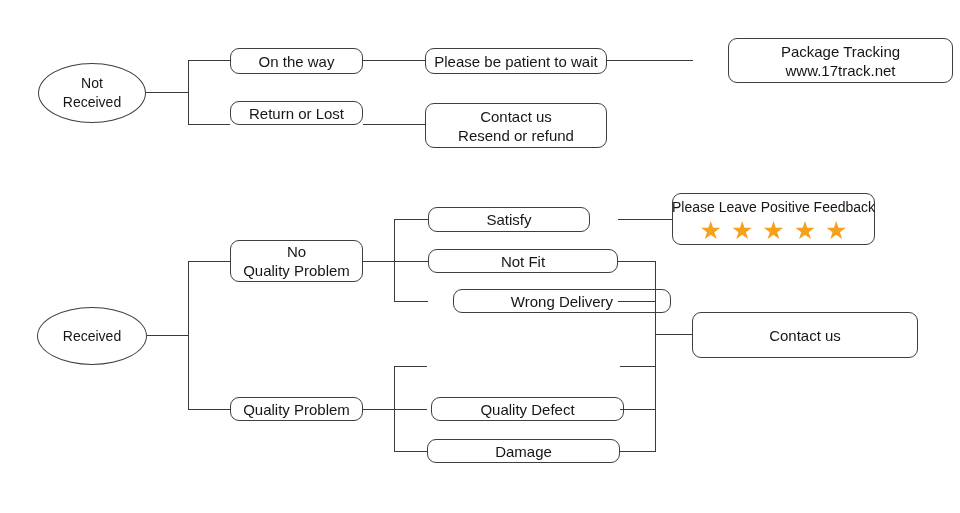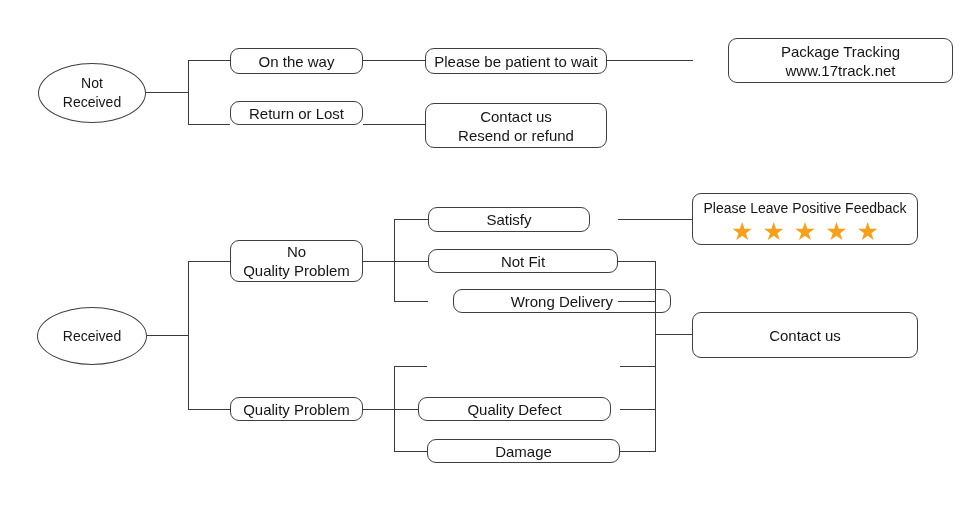--- a/index.html
+++ b/index.html
@@ -101,36 +101,36 @@
   <div class="box" style="left:428px;top:249px;width:190px;height:24px">
     <span>Not Fit</span>
   </div>
 
   <div class="box" style="left:453px;top:289px;width:218px;height:24px">
     <span>Wrong Delivery</span>
   </div>
 
   <div class="hline" style="left:618px;top:219px;width:74px"></div>
 
-  <div class="box" style="left:692px;top:193px;width:226px;height:52px;justify-content:flex-end">
+  <div class="box" style="left:672px;top:193px;width:203px;height:52px;justify-content:center">
     <span class="fb-label">Please Leave Positive Feedback</span>
     <span class="stars">★★★★★</span>
   </div>
 
   <div class="box" style="left:230px;top:397px;width:133px;height:24px">
     <span>Quality Problem</span>
   </div>
 
   <div class="hline" style="left:363px;top:409px;width:64px"></div>
   <div class="vline" style="left:394px;top:366px;height:86px"></div>
   <div class="hline" style="left:394px;top:366px;width:33px"></div>
   <div class="hline" style="left:394px;top:451px;width:33px"></div>
 
 
-  <div class="box" style="left:418px;top:397px;width:193px;height:24px">
+  <div class="box" style="left:431px;top:397px;width:193px;height:24px">
     <span>Quality Defect</span>
   </div>
 
   <div class="box" style="left:427px;top:439px;width:193px;height:24px">
     <span>Damage</span>
   </div>
 
   <div class="vline" style="left:655px;top:261px;height:191px"></div>
   <div class="hline" style="left:618px;top:261px;width:37px"></div>
   <div class="hline" style="left:618px;top:301px;width:37px"></div>

